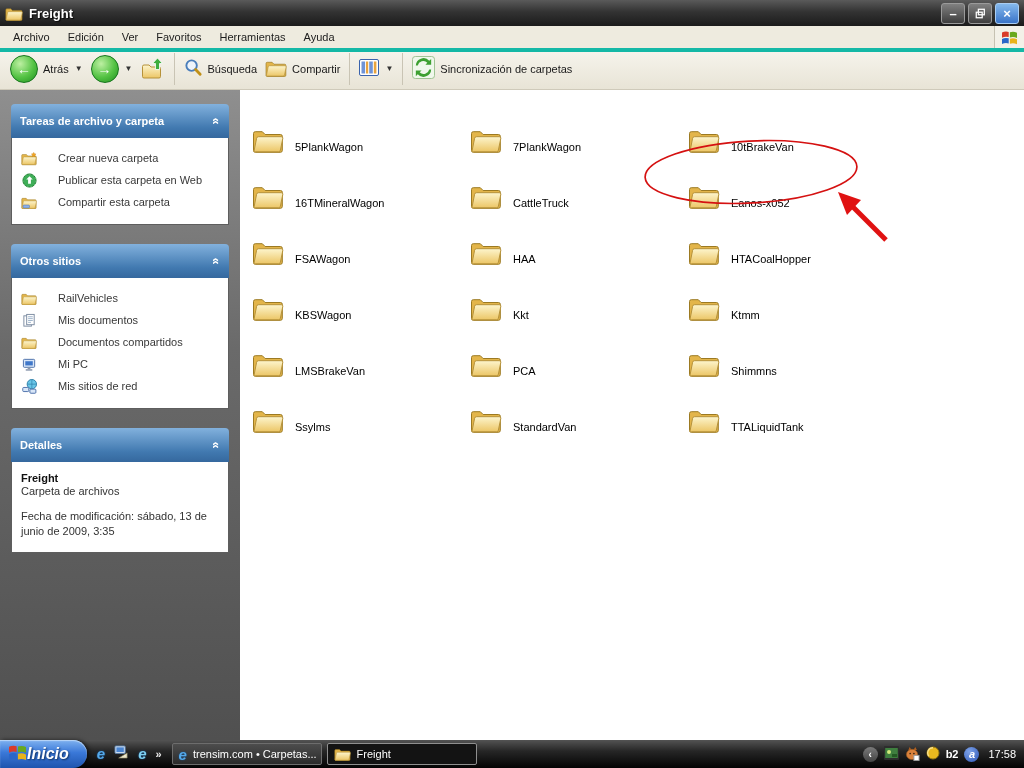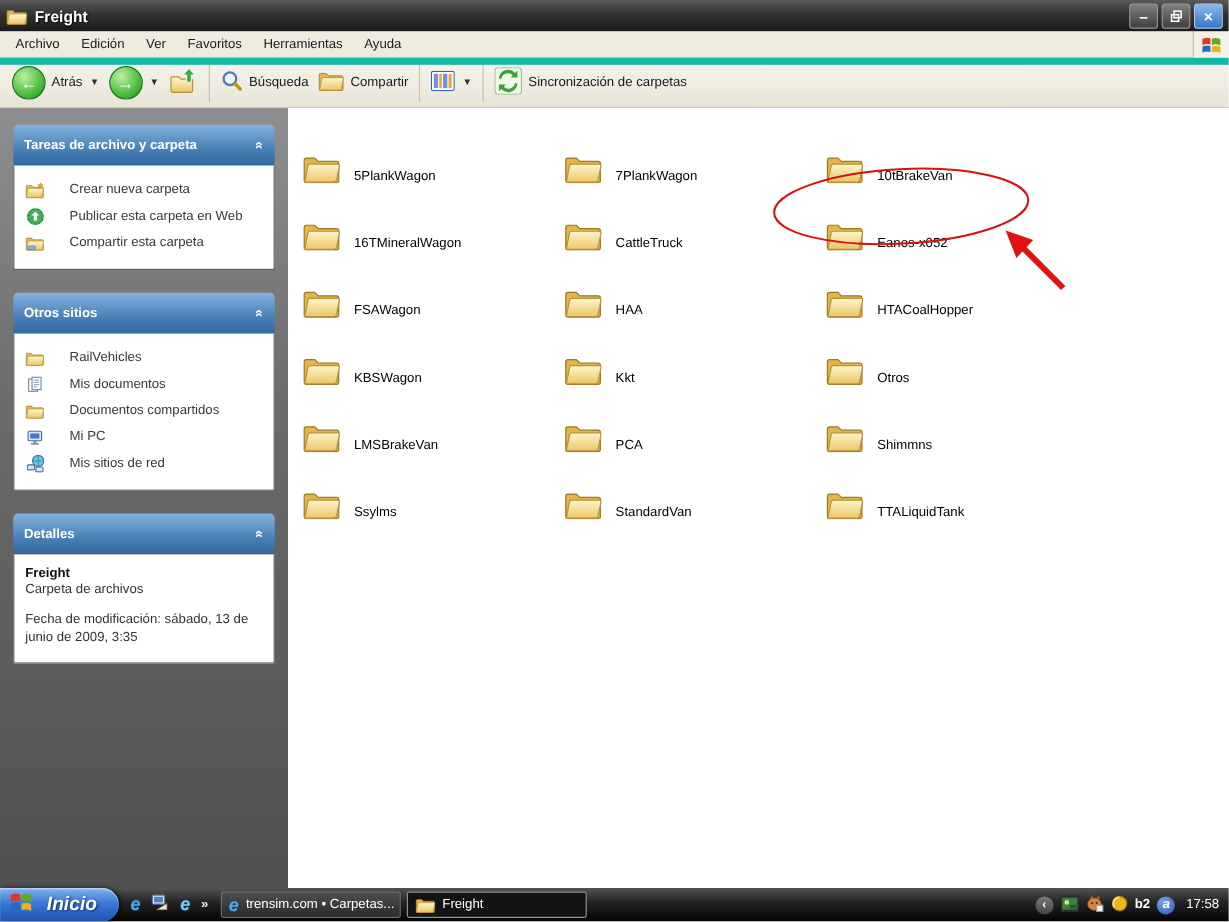--- a/index.html
+++ b/index.html
@@ -13,21 +13,21 @@
   .title-text{color:#fff;font-weight:bold;font-size:13px;margin-left:6px;flex:1;
     text-shadow:1px 1px 1px rgba(0,0,0,.8)}
   .win-btn{width:22px;height:19px;border-radius:3px;margin-left:3px;display:flex;
     align-items:center;justify-content:center;color:#fff;font-size:13px;line-height:1;
     border:1px solid #9a9a9a;background:linear-gradient(#808080,#3e3e3e);font-weight:bold}
   .win-btn.close{background:linear-gradient(#85b9ec,#3a74c8);border-color:#a9cdf2}
   .restore-glyph rect{fill:none;stroke:#fff;stroke-width:1.5}
 
   
   .menubar{position:absolute;top:26px;left:0;right:0;height:22px;background:#eeebdf;
-    border-bottom:6px solid #14b8a6;display:flex;align-items:center;padding-left:4px;z-index:9}
+    border-bottom:4px solid #14b8a6;display:flex;align-items:center;padding-left:4px;z-index:9}
   .menu-item{padding:3px 9px;font-size:11px;color:#1c1c1c;cursor:default}
   .menu-logo{margin-left:auto;height:100%;display:flex;align-items:center;
     border-left:1px solid #c6c2b2;padding:0 6px;background:#f3f1e8}
 
   
   .toolbar{position:absolute;top:48px;left:0;right:0;height:41px;
     background:linear-gradient(#f7f5ee,#e8e4d6);border-bottom:1px solid #cfcaba;
     display:flex;align-items:center;padding:0 6px;z-index:8}
   .tbtn{display:flex;align-items:center;gap:5px;padding:3px 4px;font-size:11px;color:#1a1a1a}
   .circle{width:26px;height:26px;border-radius:50%;
@@ -61,21 +61,21 @@
   .ficon{width:32px;height:26px;flex:0 0 auto}
   .flabel{font-size:11px;color:#000}
 
   
   .annotation{position:absolute;inset:0;pointer-events:none;z-index:40}
 
   
   .taskbar{position:absolute;bottom:0;left:0;right:0;height:28px;
     background:linear-gradient(#535353,#262626 40%,#030303);display:flex;align-items:center;z-index:20}
   .start{height:28px;padding:0 18px 0 8px;border-radius:0 14px 14px 0;
-    background:linear-gradient(#7fb2f0,#3a78d8 45%,#1e54ae);display:flex;align-items:center;gap:12px;
+    background:linear-gradient(#7fb2f0,#3a78d8 45%,#1e54ae);display:flex;align-items:center;gap:0;
     color:#fff;font-style:italic;font-weight:bold;font-size:16px;
     text-shadow:1px 1px 2px #12315e;box-shadow:inset 0 1px 1px #bcd8f8,2px 0 4px rgba(0,0,0,.6);
     box-sizing:border-box}
   .ql{display:flex;align-items:center;gap:9px;padding:0 10px;color:#fff}
   .ie-glyph{color:#55a9ea;font-weight:bold;font-style:italic;font-size:15px;line-height:1;
     text-shadow:0 0 2px #14518f}
   .ql-more{color:#eee;font-size:11px;font-weight:bold}
   .task{width:150px;height:22px;margin-right:5px;border:1px solid #6d6d6d;border-radius:2px;
     background:linear-gradient(#4d4d4d,#2b2b2b);display:flex;align-items:center;gap:6px;
     padding:0 6px;color:#fff;font-size:11px;white-space:nowrap;overflow:hidden;box-sizing:border-box}
@@ -389,21 +389,21 @@
             <path d="M1.5 23.5v-17q0-1.8 1.8-1.8h7l2.8 2.8h15.4q1.8 0 1.8 1.8v14.2q0 1.8-1.8 1.8H3.3q-1.8 0-1.8-1.8z" fill="#e3b54a" stroke="#9c7a22"></path>
             <path d="M2 24.2l2.6-12.9q.3-1.6 2-1.6h22.6q1.9 0 1.6 1.7l-2.4 11.8q-.3 1.6-2 1.6H3.6q-1.7 0-1.6-.6z" fill="url(#fg1)" stroke="#b6923a"></path>
           </svg></span>
         <span class="flabel">Kkt</span>
       </div>
       <div class="fcell">
         <span class="ficon"><svg width="32" height="26" viewBox="0 0 32 26">
             <path d="M1.5 23.5v-17q0-1.8 1.8-1.8h7l2.8 2.8h15.4q1.8 0 1.8 1.8v14.2q0 1.8-1.8 1.8H3.3q-1.8 0-1.8-1.8z" fill="#e3b54a" stroke="#9c7a22"></path>
             <path d="M2 24.2l2.6-12.9q.3-1.6 2-1.6h22.6q1.9 0 1.6 1.7l-2.4 11.8q-.3 1.6-2 1.6H3.6q-1.7 0-1.6-.6z" fill="url(#fg1)" stroke="#b6923a"></path>
           </svg></span>
-        <span class="flabel">Otros</span>
+        <span class="flabel">Ktmm</span>
       </div>
       <div class="fcell">
         <span class="ficon"><svg width="32" height="26" viewBox="0 0 32 26">
             <path d="M1.5 23.5v-17q0-1.8 1.8-1.8h7l2.8 2.8h15.4q1.8 0 1.8 1.8v14.2q0 1.8-1.8 1.8H3.3q-1.8 0-1.8-1.8z" fill="#e3b54a" stroke="#9c7a22"></path>
             <path d="M2 24.2l2.6-12.9q.3-1.6 2-1.6h22.6q1.9 0 1.6 1.7l-2.4 11.8q-.3 1.6-2 1.6H3.6q-1.7 0-1.6-.6z" fill="url(#fg1)" stroke="#b6923a"></path>
           </svg></span>
         <span class="flabel">LMSBrakeVan</span>
       </div>
       <div class="fcell">
         <span class="ficon"><svg width="32" height="26" viewBox="0 0 32 26">

